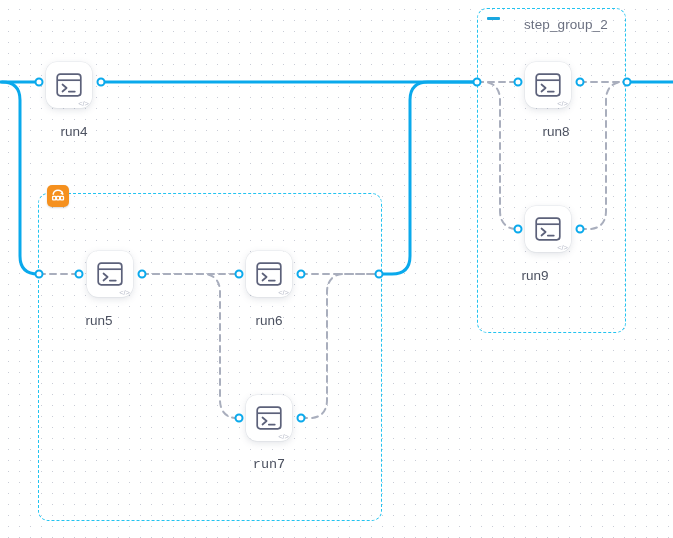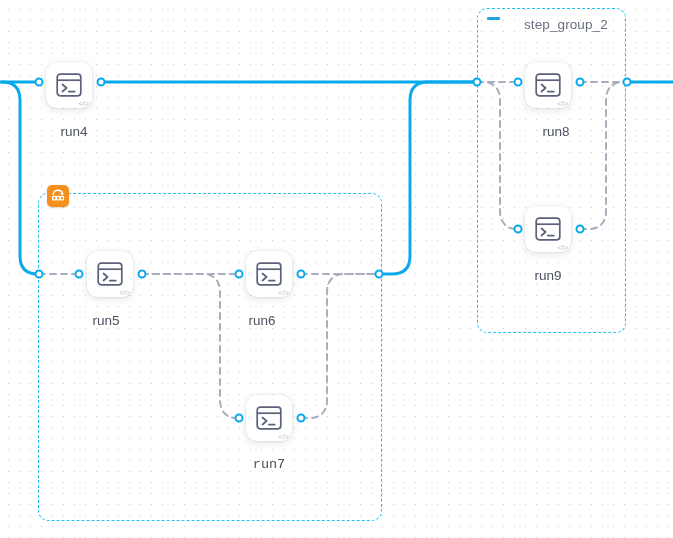--- a/index.html
+++ b/index.html
@@ -166,32 +166,32 @@
 
   <div class="node" style="left:87px; top:251px;">
     <svg width="26" height="24" viewBox="0 0 26 24">
       <rect x="1.2" y="1.2" width="23.6" height="21.6" rx="3" fill="none" stroke="#5c617a" stroke-width="1.7"></rect>
       <line x1="1.2" y1="7.2" x2="24.8" y2="7.2" stroke="#5c617a" stroke-width="1.7"></line>
       <path d="M6.5 11.5 L10.6 15 L6.5 18.5" fill="none" stroke="#5c617a" stroke-width="1.7" stroke-linecap="round" stroke-linejoin="round"></path>
       <line x1="12.8" y1="18.6" x2="18.8" y2="18.6" stroke="#5c617a" stroke-width="1.7" stroke-linecap="round"></line>
     </svg>
     <span class="code-glyph">&lt;/&gt;</span>
   </div>
-  <div class="node-label" style="left:106px; top:313px;">run5</div>
+  <div class="node-label" style="left:99px; top:313px;">run5</div>
 
   <div class="node" style="left:246px; top:251px;">
     <svg width="26" height="24" viewBox="0 0 26 24">
       <rect x="1.2" y="1.2" width="23.6" height="21.6" rx="3" fill="none" stroke="#5c617a" stroke-width="1.7"></rect>
       <line x1="1.2" y1="7.2" x2="24.8" y2="7.2" stroke="#5c617a" stroke-width="1.7"></line>
       <path d="M6.5 11.5 L10.6 15 L6.5 18.5" fill="none" stroke="#5c617a" stroke-width="1.7" stroke-linecap="round" stroke-linejoin="round"></path>
       <line x1="12.8" y1="18.6" x2="18.8" y2="18.6" stroke="#5c617a" stroke-width="1.7" stroke-linecap="round"></line>
     </svg>
     <span class="code-glyph">&lt;/&gt;</span>
   </div>
-  <div class="node-label" style="left:262px; top:313px;">run6</div>
+  <div class="node-label" style="left:269px; top:313px;">run6</div>
 
   <div class="node" style="left:246px; top:395px;">
     <svg width="26" height="24" viewBox="0 0 26 24">
       <rect x="1.2" y="1.2" width="23.6" height="21.6" rx="3" fill="none" stroke="#5c617a" stroke-width="1.7"></rect>
       <line x1="1.2" y1="7.2" x2="24.8" y2="7.2" stroke="#5c617a" stroke-width="1.7"></line>
       <path d="M6.5 11.5 L10.6 15 L6.5 18.5" fill="none" stroke="#5c617a" stroke-width="1.7" stroke-linecap="round" stroke-linejoin="round"></path>
       <line x1="12.8" y1="18.6" x2="18.8" y2="18.6" stroke="#5c617a" stroke-width="1.7" stroke-linecap="round"></line>
     </svg>
     <span class="code-glyph">&lt;/&gt;</span>
   </div>
@@ -210,21 +210,21 @@
 
   <div class="node" style="left:525px; top:206px;">
     <svg width="26" height="24" viewBox="0 0 26 24">
       <rect x="1.2" y="1.2" width="23.6" height="21.6" rx="3" fill="none" stroke="#5c617a" stroke-width="1.7"></rect>
       <line x1="1.2" y1="7.2" x2="24.8" y2="7.2" stroke="#5c617a" stroke-width="1.7"></line>
       <path d="M6.5 11.5 L10.6 15 L6.5 18.5" fill="none" stroke="#5c617a" stroke-width="1.7" stroke-linecap="round" stroke-linejoin="round"></path>
       <line x1="12.8" y1="18.6" x2="18.8" y2="18.6" stroke="#5c617a" stroke-width="1.7" stroke-linecap="round"></line>
     </svg>
     <span class="code-glyph">&lt;/&gt;</span>
   </div>
-  <div class="node-label" style="left:548px; top:268px;">run9</div>
+  <div class="node-label" style="left:535px; top:268px;">run9</div>
 
   <div class="port" style="left:39px;  top:82px;"></div>
   <div class="port" style="left:101px; top:82px;"></div>
 
   <div class="port" style="left:39px;  top:274px;"></div>
   <div class="port" style="left:79px;  top:274px;"></div>
   <div class="port" style="left:142px; top:274px;"></div>
   <div class="port" style="left:239px; top:274px;"></div>
   <div class="port" style="left:301px; top:274px;"></div>
   <div class="port" style="left:379px; top:274px;"></div>

